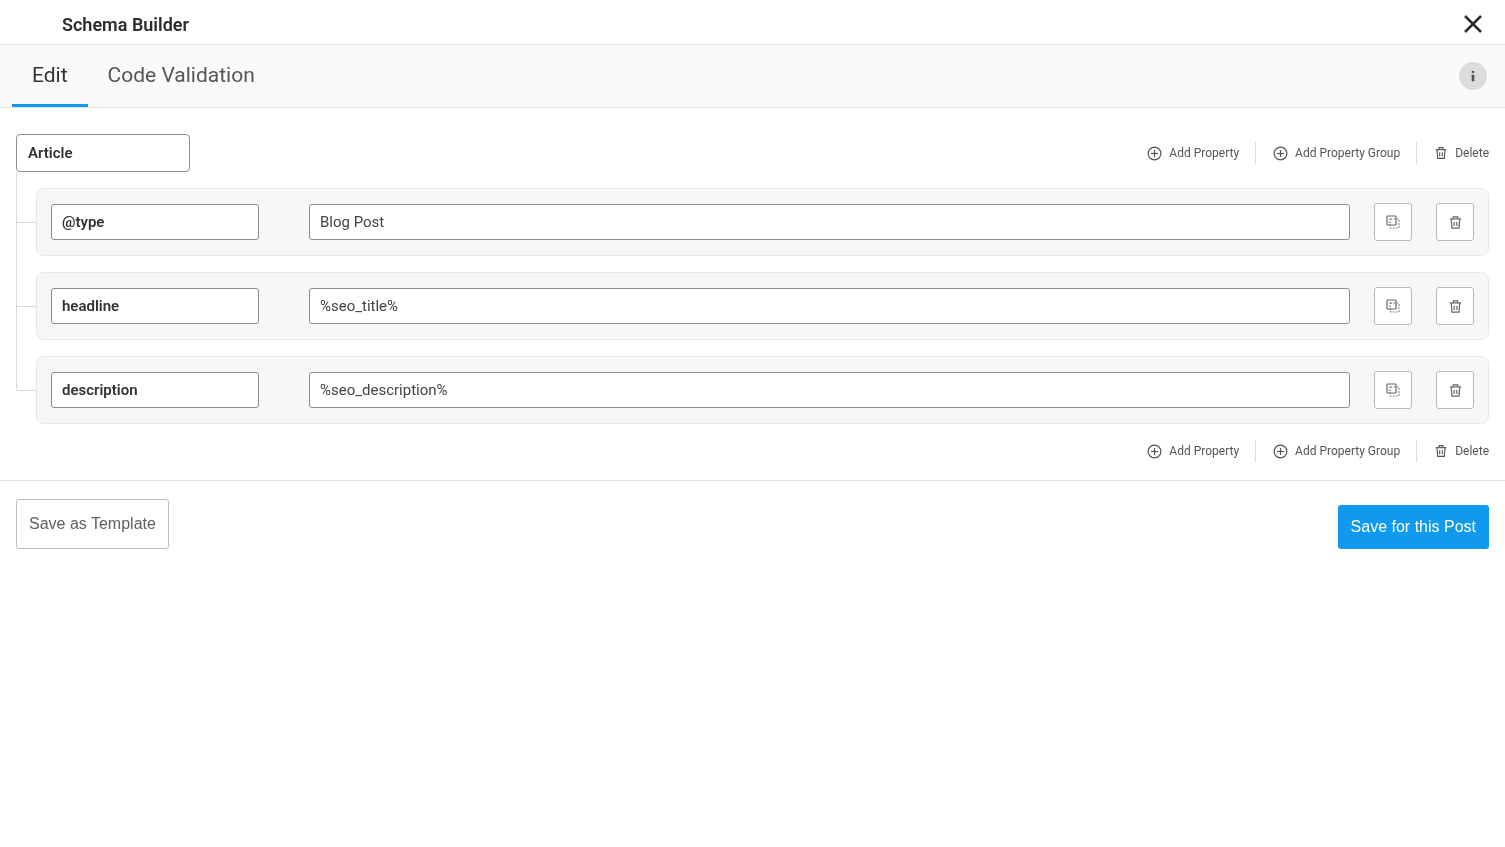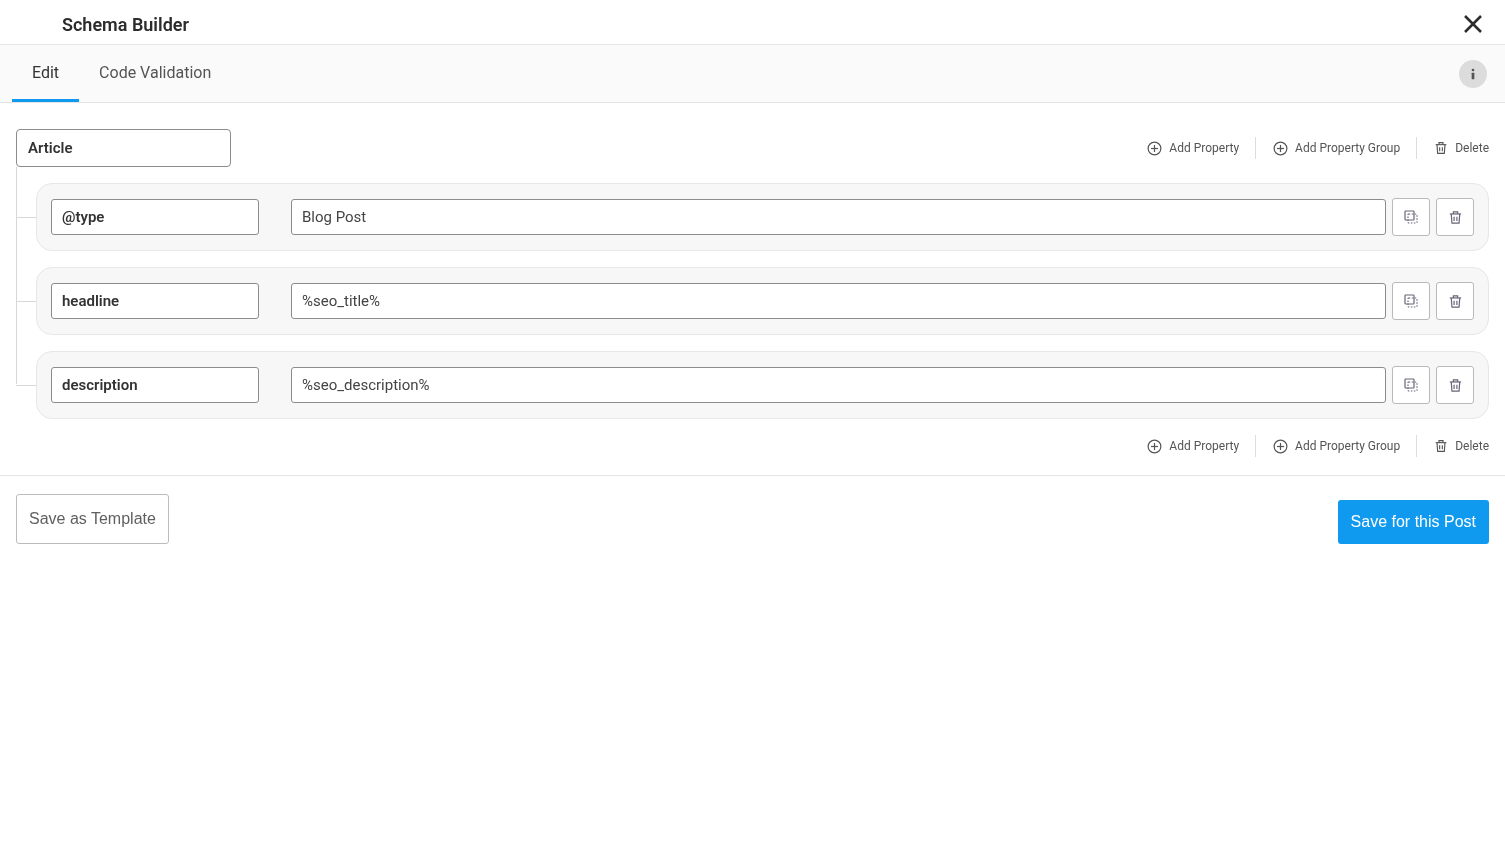--- a/index.html
+++ b/index.html
@@ -43,21 +43,21 @@
     background: #fafafa;
     border-bottom: 1px solid #e5e5e5;
     padding: 0 18px 0 12px;
   }
   .tabs {
     display: flex;
     align-items: flex-end;
   }
   .tab {
     padding: 18px 20px 17px 20px;
-    font-size: 16px;
+    font-size: 21px;
     color: #555;
     cursor: pointer;
     border-bottom: 3px solid transparent;
   }
   .tab.active {
     color: #333;
     border-bottom: 3px solid #0f9af0;
   }
   .info-badge {
     width: 28px;
@@ -83,21 +83,21 @@
     justify-content: space-between;
     margin-bottom: 16px;
   }
   .root-input {
     border: 1px solid #8c8c8c;
     border-radius: 4px;
     padding: 9px 11px;
     font-size: 15px;
     font-weight: 600;
     color: #333;
-    width: 215px;
+    width: 174px;
     background: #fff;
   }
   input { font-family: inherit; }
 
   .actions-row {
     display: flex;
     align-items: center;
     gap: 16px;
   }
   .action-link {
@@ -125,24 +125,24 @@
     left: 0;
     top: -16px;
     bottom: 35px;
     width: 1px;
     background: #d8d8d8;
   }
   .prop-row {
     position: relative;
     display: flex;
     align-items: center;
-    gap: 6px;
+    gap: 24px;
     background: #f7f7f7;
     border: 1px solid #e7e7e7;
-    border-radius: 16px;
+    border-radius: 8px;
     padding: 14px 14px;
     margin-bottom: 16px;
   }
   .prop-row::before {
     content: "";
     position: absolute;
     left: -21px;
     top: 50%;
     width: 20px;
     height: 1px;

